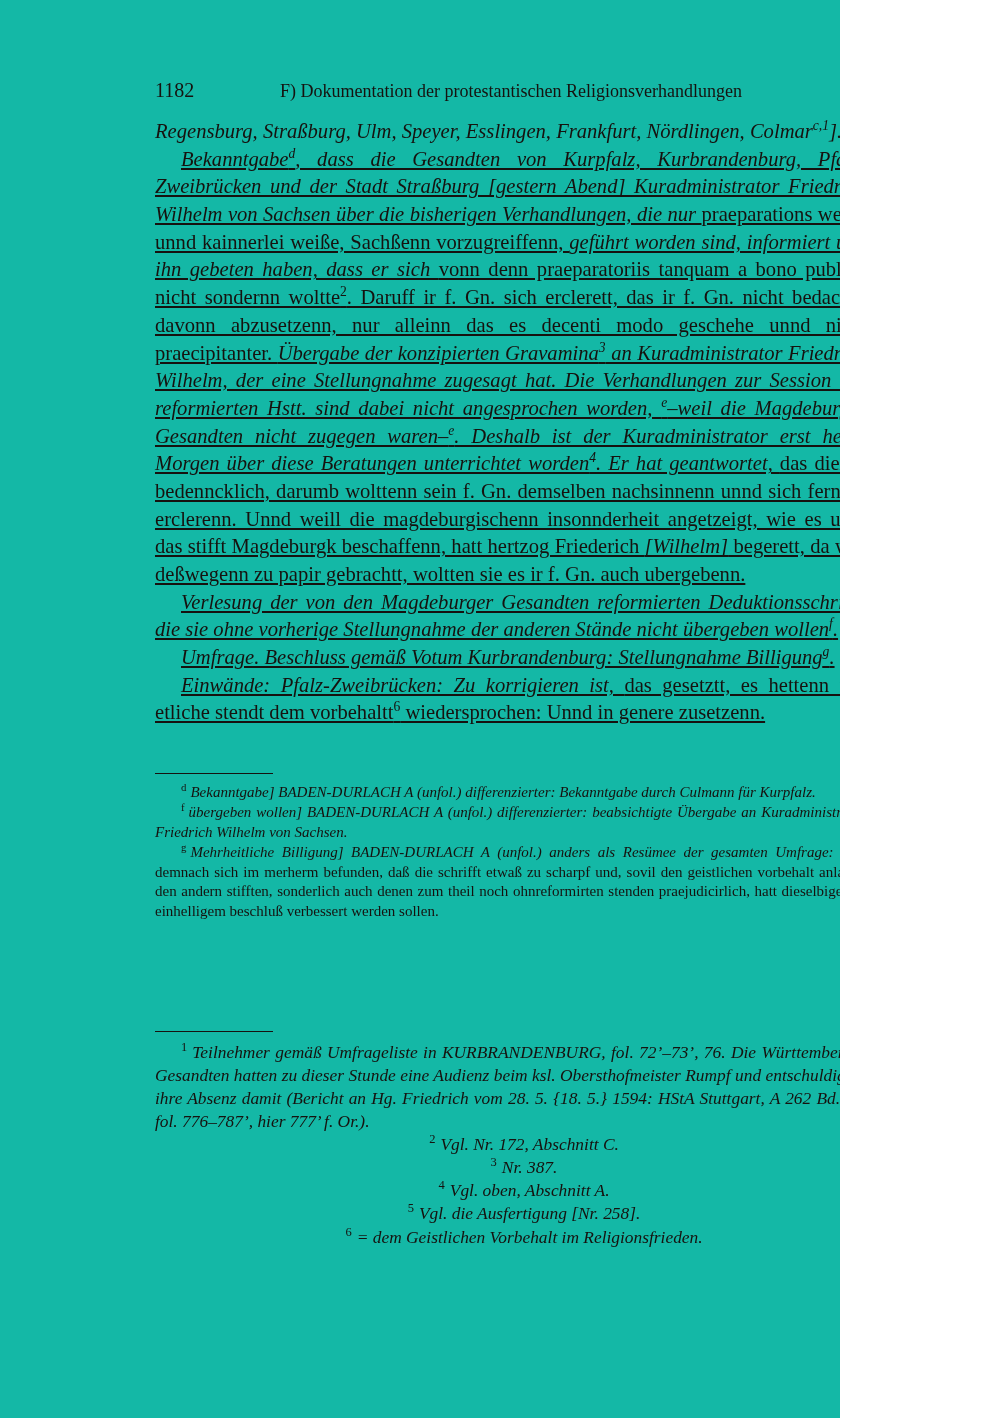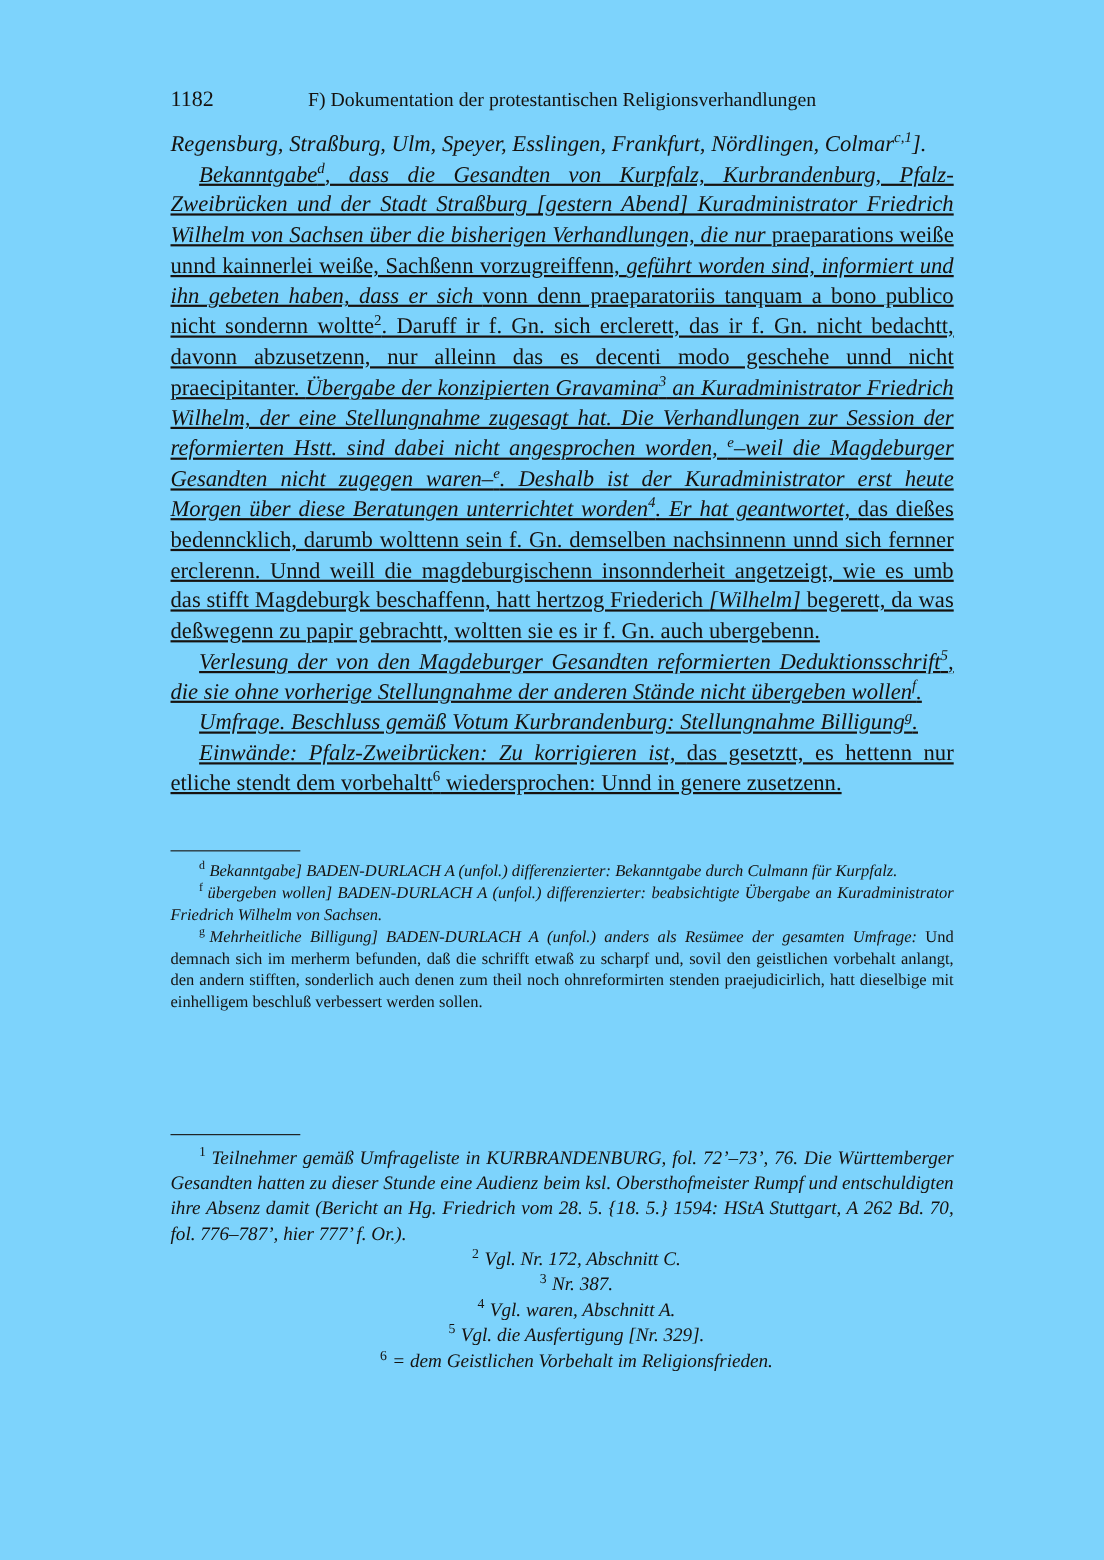--- a/index.html
+++ b/index.html
@@ -3,23 +3,23 @@
 <meta charset="utf-8">
 <title>Page 1182</title>
 <style>
   html, body {
     margin: 0;
     padding: 0;
     background: #ffffff;
   }
   .page {
     position: relative;
-    width: 1004px;
+    width: 840px;
     height: 1418px;
-    background: #7dd3fc;
+    background: #14b8a6;
     color: #16120f;
     font-family: "Liberation Serif", "DejaVu Serif", serif;
     overflow: hidden;
     box-sizing: border-box;
     padding-left: 11px;
   }
 
   
   .running-head {
     position: absolute;
@@ -171,21 +171,21 @@
   <div class="rule rule-footnotes"></div>
 
   <div class="footnotes">
 
     <p class="fn"><span class="num">1</span><span class="gap"></span><span>Teilnehmer gemäß Umfrageliste in KURBRANDENBURG, fol. 72’–73’, 76. Die Württemberger Gesandten hatten zu dieser Stunde eine Audienz beim ksl. Obersthofmeister Rumpf und entschuldigten ihre Absenz damit (Bericht an Hg. Friedrich vom 28. 5. {18. 5.} 1594: HStA Stuttgart, A 262 Bd. 70, fol. 776–787’, hier 777’ f. Or.).</span></p>
 
     <p class="fn short"><span class="num">2</span><span class="gap"></span><span>Vgl. Nr. 172, Abschnitt C.</span></p>
 
     <p class="fn short"><span class="num">3</span><span class="gap"></span><span>Nr. 387.</span></p>
 
-    <p class="fn short"><span class="num">4</span><span class="gap"></span><span>Vgl. waren, Abschnitt A.</span></p>
+    <p class="fn short"><span class="num">4</span><span class="gap"></span><span>Vgl. oben, Abschnitt A.</span></p>
 
-    <p class="fn short"><span class="num">5</span><span class="gap"></span><span>Vgl. die Ausfertigung [Nr. 329].</span></p>
+    <p class="fn short"><span class="num">5</span><span class="gap"></span><span>Vgl. die Ausfertigung [Nr. 258].</span></p>
 
     <p class="fn short"><span class="num">6</span><span class="gap"></span><span>= dem Geistlichen Vorbehalt im Religionsfrieden.</span></p>
 
   </div>
 
 </div>
 
 </body></html>

